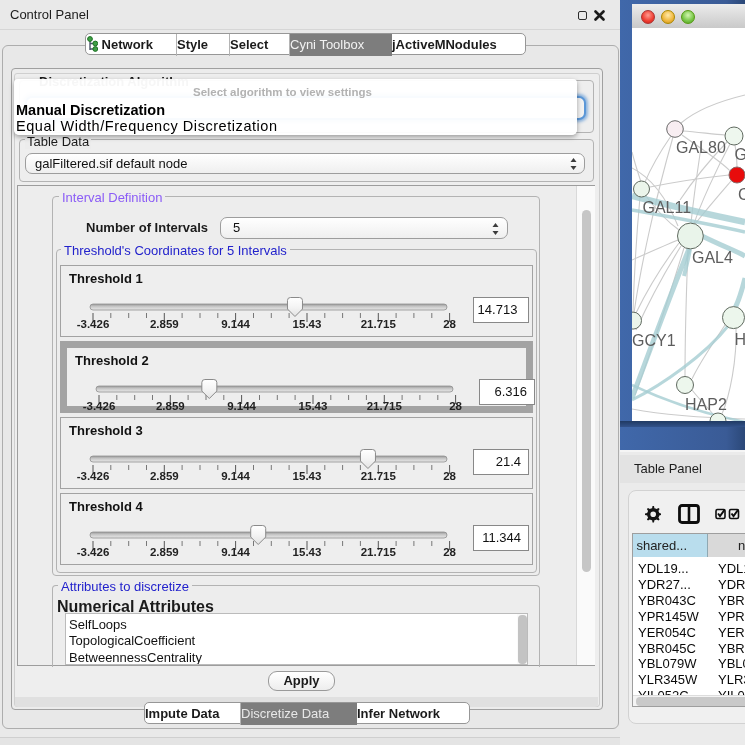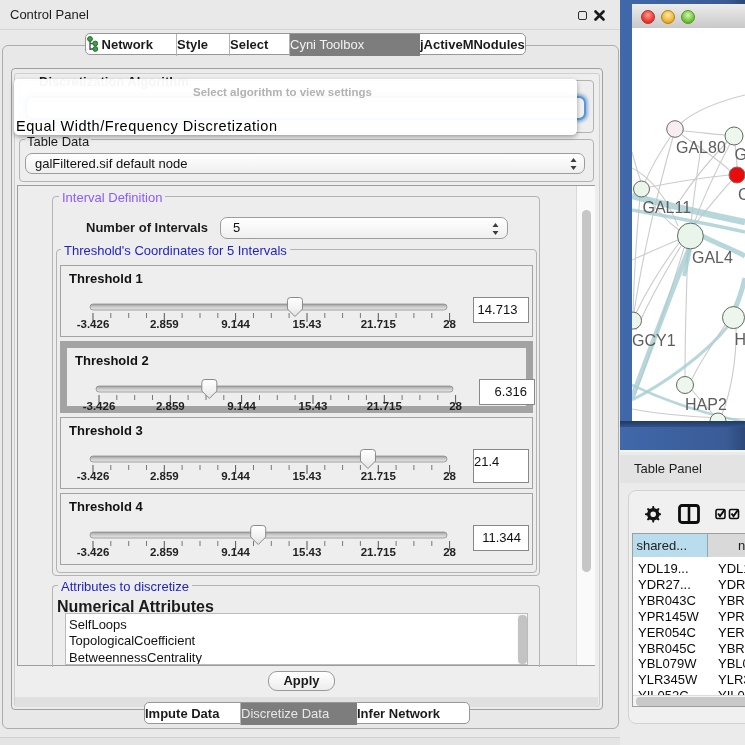--- a/index.html
+++ b/index.html
@@ -27,21 +27,21 @@
 
 <div class="abs" style="left:14px;top:73px;width:584px;height:632px;border:1px solid #cfcfcf;border-radius:3px;background:#eeeeee"></div>
 
 <div class="abs" style="left:85px;top:33px;width:441px;height:22px;background:#fff;border:1px solid #979797;border-radius:5px;box-sizing:border-box;font-size:13px;font-weight:bold;color:#1b1b1b;white-space:nowrap">
   <span class="seg" style="width:91px;border-right:1px solid #b4b4b4;box-sizing:border-box">
     <svg width="12" height="16" style="vertical-align:-3px" viewBox="0 0 12 16">
       <path d="M4 4 L4 14 M4 7.5 L9 7.5 M4 13 L9 13" fill="none" stroke="#4a5468" stroke-width="1.4"></path>
       <circle cx="4" cy="3" r="2.4" fill="#3fa045" stroke="#1e7026" stroke-width="1"></circle>
       <circle cx="9.3" cy="7.5" r="2.4" fill="#3fa045" stroke="#1e7026" stroke-width="1"></circle>
       <circle cx="9.3" cy="13" r="2.4" fill="#3fa045" stroke="#1e7026" stroke-width="1"></circle>
-    </svg> Network</span><span class="seg" style="width:53px;border-right:1px solid #b4b4b4;box-sizing:border-box">Style</span><span class="seg" style="width:60px;border-right:1px solid #b4b4b4;box-sizing:border-box">Select</span><span class="seg" style="width:130px;background:#7d7d7d;color:#f2f2f2;font-weight:normal">Cyni Toolbox</span><span class="seg" style="width:128px">jActiveMNodules</span>
+    </svg> Network</span><span class="seg" style="width:53px;border-right:1px solid #b4b4b4;box-sizing:border-box">Style</span><span class="seg" style="width:60px;border-right:1px solid #b4b4b4;box-sizing:border-box">Select</span><span class="seg" style="width:102px;background:#7d7d7d;color:#f2f2f2;font-weight:normal">Cyni Toolbox</span><span class="seg" style="width:128px">jActiveMNodules</span>
 </div>
 
 <div class="abs" style="left:19px;top:80px;width:573px;height:51px;border:1px solid #b3b3b3;border-radius:4px"></div>
 <div class="abs b" style="left:39px;top:74px;font-size:13px;color:#1b1b1b">Discretization Algorithm</div>
 
 <div class="abs" style="left:25px;top:96px;width:561px;height:24px;border-radius:7px;background:#f2f2f2;border:2.5px solid #5b97d7;box-shadow:0 0 3px 1.5px rgba(90,150,215,0.65);box-sizing:border-box"></div>
 
 <div class="abs" style="left:19px;top:139px;width:573px;height:41px;border:1px solid #b3b3b3;border-radius:4px"></div>
 <div class="abs" style="left:25px;top:134px;font-size:13px;color:#1b1b1b;background:#ececec;padding:0 2px">Table Data</div>
 <div class="abs" style="left:25px;top:153px;width:560px;height:21px;background:linear-gradient(#ffffff,#efefef);border:1px solid #9d9d9d;border-radius:7px;box-sizing:border-box;font-size:13px;color:#111;line-height:19px;padding-left:9px">galFiltered.sif default node
@@ -180,21 +180,21 @@
       <line x1="370.8" y1="47" x2="370.8" y2="52" stroke="#777" stroke-width="1"></line>
       <line x1="388.6" y1="47" x2="388.6" y2="56" stroke="#555" stroke-width="1"></line>
     <path d="M 299.46410615413987 34.5 Q 299.46410615413987 31.5 302.46410615413987 31.5 L 311.46410615413987 31.5 Q 314.46410615413987 31.5 314.46410615413987 34.5 L 314.46410615413987 43 L 306.96410615413987 50.5 L 299.46410615413987 43 Z" fill="url(#thg)" stroke="#8a8a8a" stroke-width="1"></path>
   </svg>
   <div style="position:absolute;left:2px;top:52px;width:60px;text-align:center;font-size:11.5px;font-weight:bold;color:#222">-3.426</div>
   <div style="position:absolute;left:73.30000000000001px;top:52px;width:60px;text-align:center;font-size:11.5px;font-weight:bold;color:#222">2.859</div>
   <div style="position:absolute;left:144.6px;top:52px;width:60px;text-align:center;font-size:11.5px;font-weight:bold;color:#222">9.144</div>
   <div style="position:absolute;left:216px;top:52px;width:60px;text-align:center;font-size:11.5px;font-weight:bold;color:#222">15.43</div>
   <div style="position:absolute;left:287.3px;top:52px;width:60px;text-align:center;font-size:11.5px;font-weight:bold;color:#222">21.715</div>
   <div style="position:absolute;left:358.6px;top:52px;width:60px;text-align:center;font-size:11.5px;font-weight:bold;color:#222">28</div>
-  <div style="position:absolute;left:412px;top:31px;width:56px;height:34px;background:#fff;border:1px solid #888;box-sizing:border-box;font-size:13px;color:#111;text-align:left;line-height:24px;padding-right:7px">21.4</div>
+  <div style="position:absolute;left:412px;top:31px;width:56px;height:26px;background:#fff;border:1px solid #888;box-sizing:border-box;font-size:13px;color:#111;text-align:right;line-height:24px;padding-right:7px">21.4</div>
 </div>
 <div class="abs" style="left:60px;top:493px;width:473px;height:72px;border:1px solid #a2a2a2;background:#eeeeee;box-sizing:border-box">
   <div style="position:absolute;left:8px;top:5px;font-size:13px;font-weight:bold;color:#111">Threshold 4</div>
   <svg style="position:absolute;left:0;top:0" width="473" height="72" viewBox="0 0 473 72">
     <rect x="29.0" y="38" width="357.0" height="6" rx="3" fill="url(#tg)" stroke="#8f8f8f" stroke-width="0.8"></rect>
     <line x1="32.0" y1="47" x2="32.0" y2="56" stroke="#555" stroke-width="1"></line>
       <line x1="49.8" y1="47" x2="49.8" y2="52" stroke="#777" stroke-width="1"></line>
       <line x1="67.7" y1="47" x2="67.7" y2="52" stroke="#777" stroke-width="1"></line>
       <line x1="85.5" y1="47" x2="85.5" y2="52" stroke="#777" stroke-width="1"></line>
       <line x1="103.3" y1="47" x2="103.3" y2="56" stroke="#555" stroke-width="1"></line>
@@ -240,20 +240,21 @@
 
 <div class="abs" style="left:144px;top:702px;width:326px;height:22px;background:#fff;border:1px solid #979797;border-radius:5px;box-sizing:border-box;font-size:13px;font-weight:bold;color:#1b1b1b;white-space:nowrap">
   <span class="seg" style="width:96px;border-right:1px solid #b4b4b4;box-sizing:border-box">Impute Data</span><span class="seg" style="width:116px;background:#7d7d7d;color:#e8e8e8;font-weight:normal">Discretize Data</span><span class="seg" style="width:112px">Infer Network</span>
 </div>
 
 <div class="abs" style="left:0;top:737px;width:745px;height:1px;background:#cfcfcf"></div>
 <div class="abs" style="left:0;top:738px;width:745px;height:7px;background:#e4e4e4"></div>
 
 <div class="abs" style="left:14px;top:79px;width:563px;height:56px;background:rgba(255,255,255,0.96);border-radius:4px 4px 5px 5px;box-shadow:0 2px 5px rgba(0,0,0,0.35);">
   <div style="position:absolute;left:179px;top:7px;font-size:11.5px;font-weight:bold;color:#b2b2b2">Select algorithm to view settings</div>
+  <div style="position:absolute;left:2px;top:23px;font-size:14.5px;font-weight:bold;color:#000">Manual Discretization</div>
   <div style="position:absolute;left:2px;top:39px;font-size:14.5px;color:#000;letter-spacing:0.55px">Equal Width/Frequency Discretization</div>
 </div>
 
 <div class="abs" style="left:620px;top:0;width:125px;height:450px;background:linear-gradient(90deg,#4068aa,#3a5b96 85%,#2b4878)"></div>
 
 <div class="abs" style="left:632px;top:4px;width:113px;height:24px;background:linear-gradient(#ececec,#c9c9c9);border-bottom:1px solid #8a8a8a">
   <div style="position:absolute;left:9px;top:6px;width:12px;height:12px;border-radius:50%;background:radial-gradient(circle at 50% 35%,#ff9a90,#ee3b30 60%,#c62018);border:0.5px solid #a33"></div>
   <div style="position:absolute;left:29px;top:6px;width:12px;height:12px;border-radius:50%;background:radial-gradient(circle at 50% 35%,#ffe9a8,#eeb53a 60%,#c98c16);border:0.5px solid #a80"></div>
   <div style="position:absolute;left:49px;top:6px;width:12px;height:12px;border-radius:50%;background:radial-gradient(circle at 50% 35%,#d2f5b0,#75c544 60%,#4f9a22);border:0.5px solid #591"></div>
 </div>

